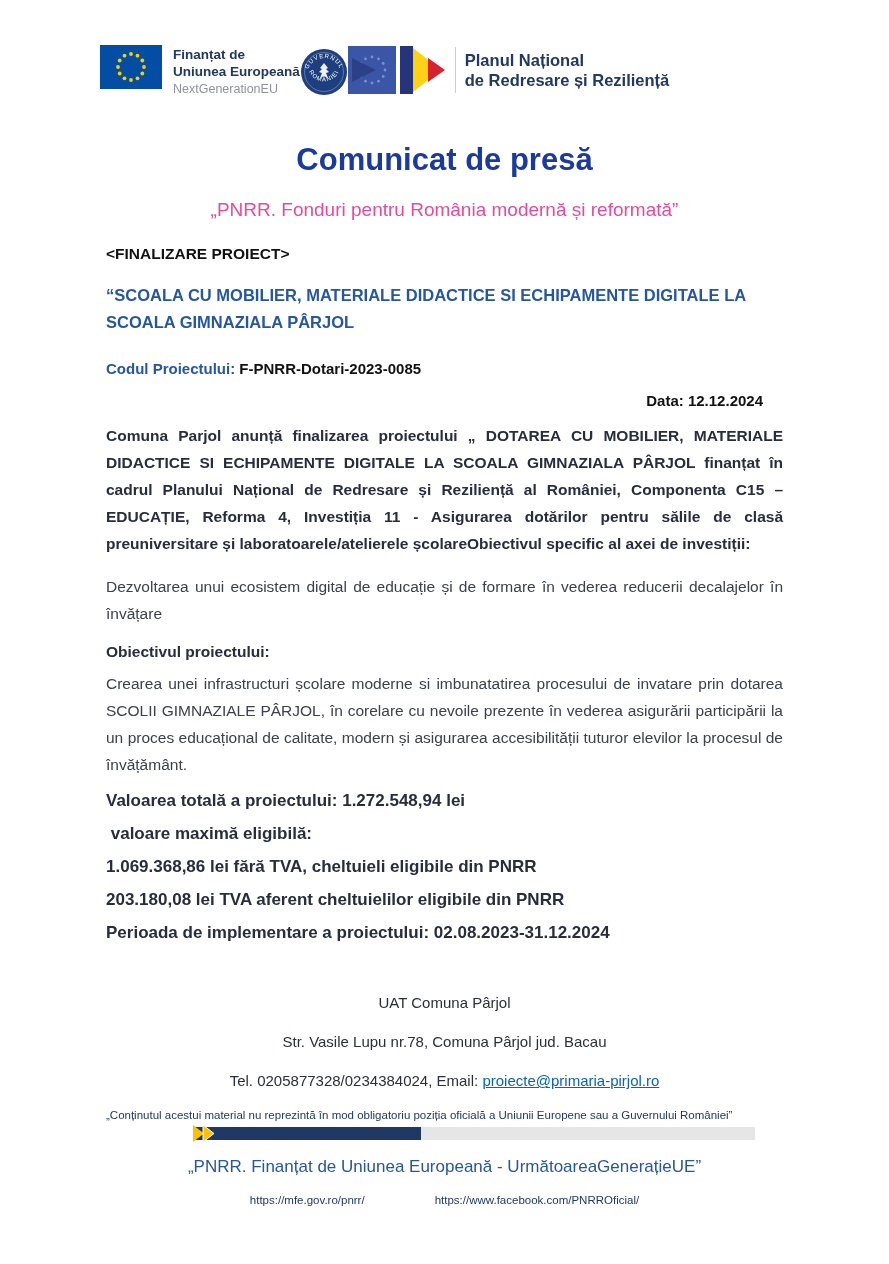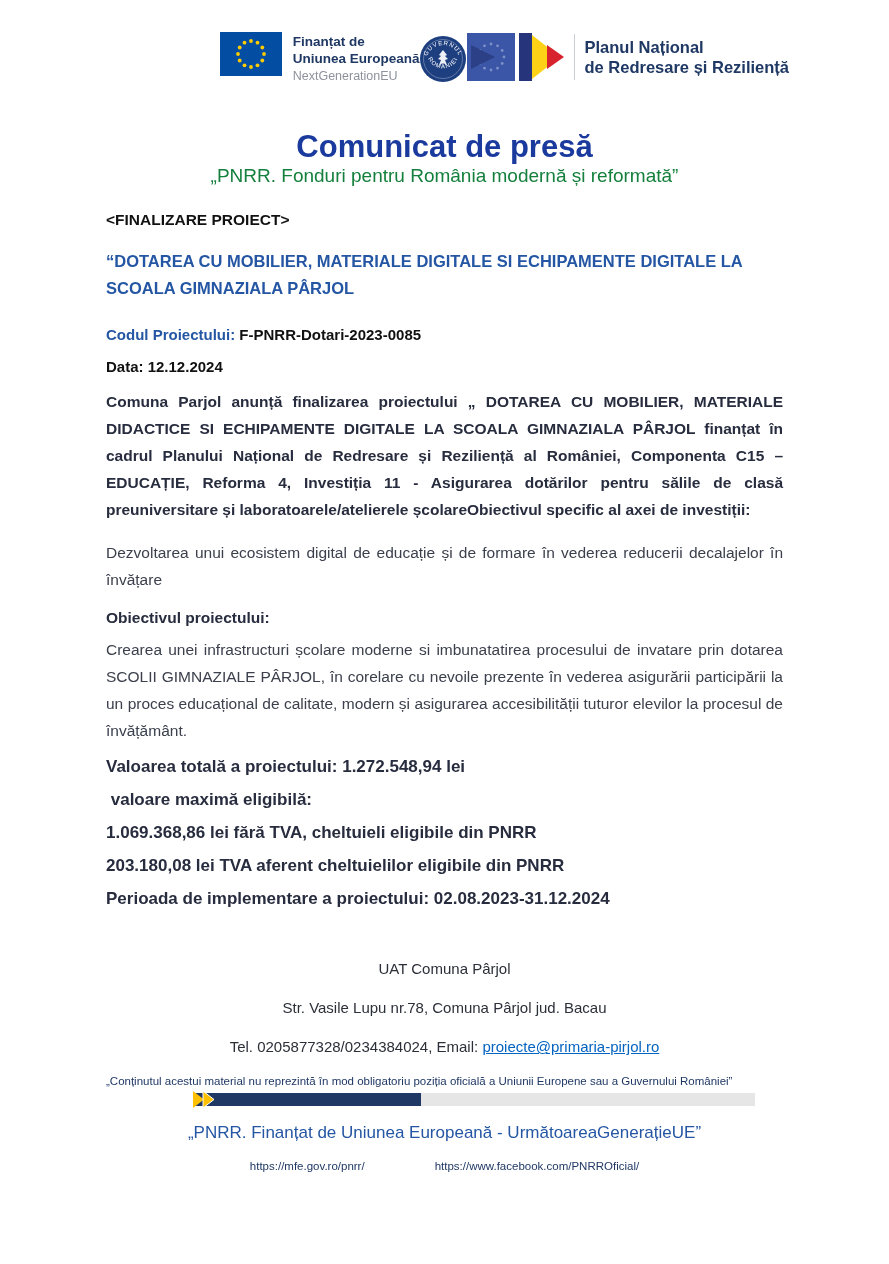--- a/index.html
+++ b/index.html
@@ -8,22 +8,22 @@
     position:relative;
     width:889px; height:1264px;
     margin:0 auto;
     background:#ffffff;
     font-family:"Liberation Sans", sans-serif;
     color:#2a3040;
     overflow:hidden;
   }
   
   .logos-row {
-    display:flex; justify-content:flex-end; align-items:flex-start;
-    padding:32px 100px 0 100px;
+    display:flex; justify-content:flex-start; align-items:flex-start;
+    padding:45px 100px 0 100px;
   }
   .eu-logo { display:flex; gap:11px; align-items:flex-start; }
   .eu-flag { width:62px; height:44px; background:#034ea2; flex:0 0 auto; }
   .eu-logo-text { padding-top:2px; }
   .eu-logo-text .l1, .eu-logo-text .l2 {
     font-size:13.5px; font-weight:bold; color:#1f3864; line-height:1.25;
   }
   .eu-logo-text .l3 { font-size:12.5px; color:#8d929c; line-height:1.4; }
   .gov-seal { margin-top:3px; }
   .pnrr-logo { display:flex; align-items:center; gap:9px; }
@@ -31,38 +31,38 @@
   .pnrr-logo-text .l1, .pnrr-logo-text .l2 {
     font-size:16.5px; font-weight:bold; color:#1f3864; line-height:1.22;
   }
   
   .content { padding:0 106px; }
   .doc-title {
     margin-top:42px; text-align:center;
     font-size:31px; font-weight:bold; color:#1b3a9e;
   }
   .doc-subtitle {
-    text-align:center;
-    font-size:19px; color:#15803d;
+    margin-top:21px; text-align:center;
+    font-size:19px; color:#ec4899;
   }
   .finalizare {
     margin-top:24px; text-align:left;
     font-size:15.5px; font-weight:bold; color:#111111;
   }
   .project-title {
     margin-top:19px; text-align:left;
     font-size:16.5px; font-weight:bold; color:#2456a4; line-height:1.62;
   }
   .code-line {
     margin-top:25px; text-align:left; font-size:15px; font-weight:bold;
   }
   .code-line .label { color:#2456a4; }
   .code-line .value { color:#111111; }
   .date-line {
-    margin-top:15px; padding-right:20px;
+    margin-top:15px; text-align:right; padding-right:20px;
     font-size:15px; font-weight:bold; color:#111111;
   }
   
   .para { font-size:15.5px; line-height:27px; text-align:justify; }
   .para.bold { font-weight:bold; color:#272c3e; }
   .para.regular { color:#3b404c; }
   .p1 { margin-top:13px; }
   .p2 { margin-top:16px; }
   .objective-label { margin-top:11px; font-weight:bold; color:#272c3e; font-size:15.5px; line-height:27px; }
   .p3 { margin-top:5px; }
@@ -175,21 +175,21 @@
         <div class="l2">de Redresare și Reziliență</div>
       </div>
     </div>
   </div>
 
   <div class="content">
 
     <div class="doc-title">Comunicat de presă</div>
     <div class="doc-subtitle">„PNRR. Fonduri pentru România modernă și reformată”</div>
     <div class="finalizare">&lt;FINALIZARE PROIECT&gt;</div>
-    <div class="project-title">“DOTAREA CU MOBILIER, MATERIALE DIGITALE SI ECHIPAMENTE DIGITALE LA SCOALA GIMNAZIALA PÂRJOL</div>
+    <div class="project-title">“SCOALA CU MOBILIER, MATERIALE DIDACTICE SI ECHIPAMENTE DIGITALE LA SCOALA GIMNAZIALA PÂRJOL</div>
 
     <div class="code-line">
       <span class="label">Codul Proiectului: </span><span class="value">F-PNRR-Dotari-2023-0085</span>
     </div>
 
     <div class="date-line">Data: 12.12.2024</div>
 
     <p class="para bold p1">Comuna Parjol anunță finalizarea proiectului „ DOTAREA CU MOBILIER, MATERIALE DIDACTICE SI ECHIPAMENTE DIGITALE LA SCOALA GIMNAZIALA PÂRJOL  finanțat în cadrul Planului Național de Redresare și Reziliență al României, Componenta C15 – EDUCAȚIE, Reforma 4, Investiția 11 - Asigurarea dotărilor pentru sălile de clasă preuniversitare și laboratoarele/atelierele școlareObiectivul specific al axei de investiții:</p>
     <p class="para regular p2">Dezvoltarea unui ecosistem digital de educație și de formare în vederea reducerii decalajelor în învățare</p>
     <div class="objective-label">Obiectivul proiectului:</div>

